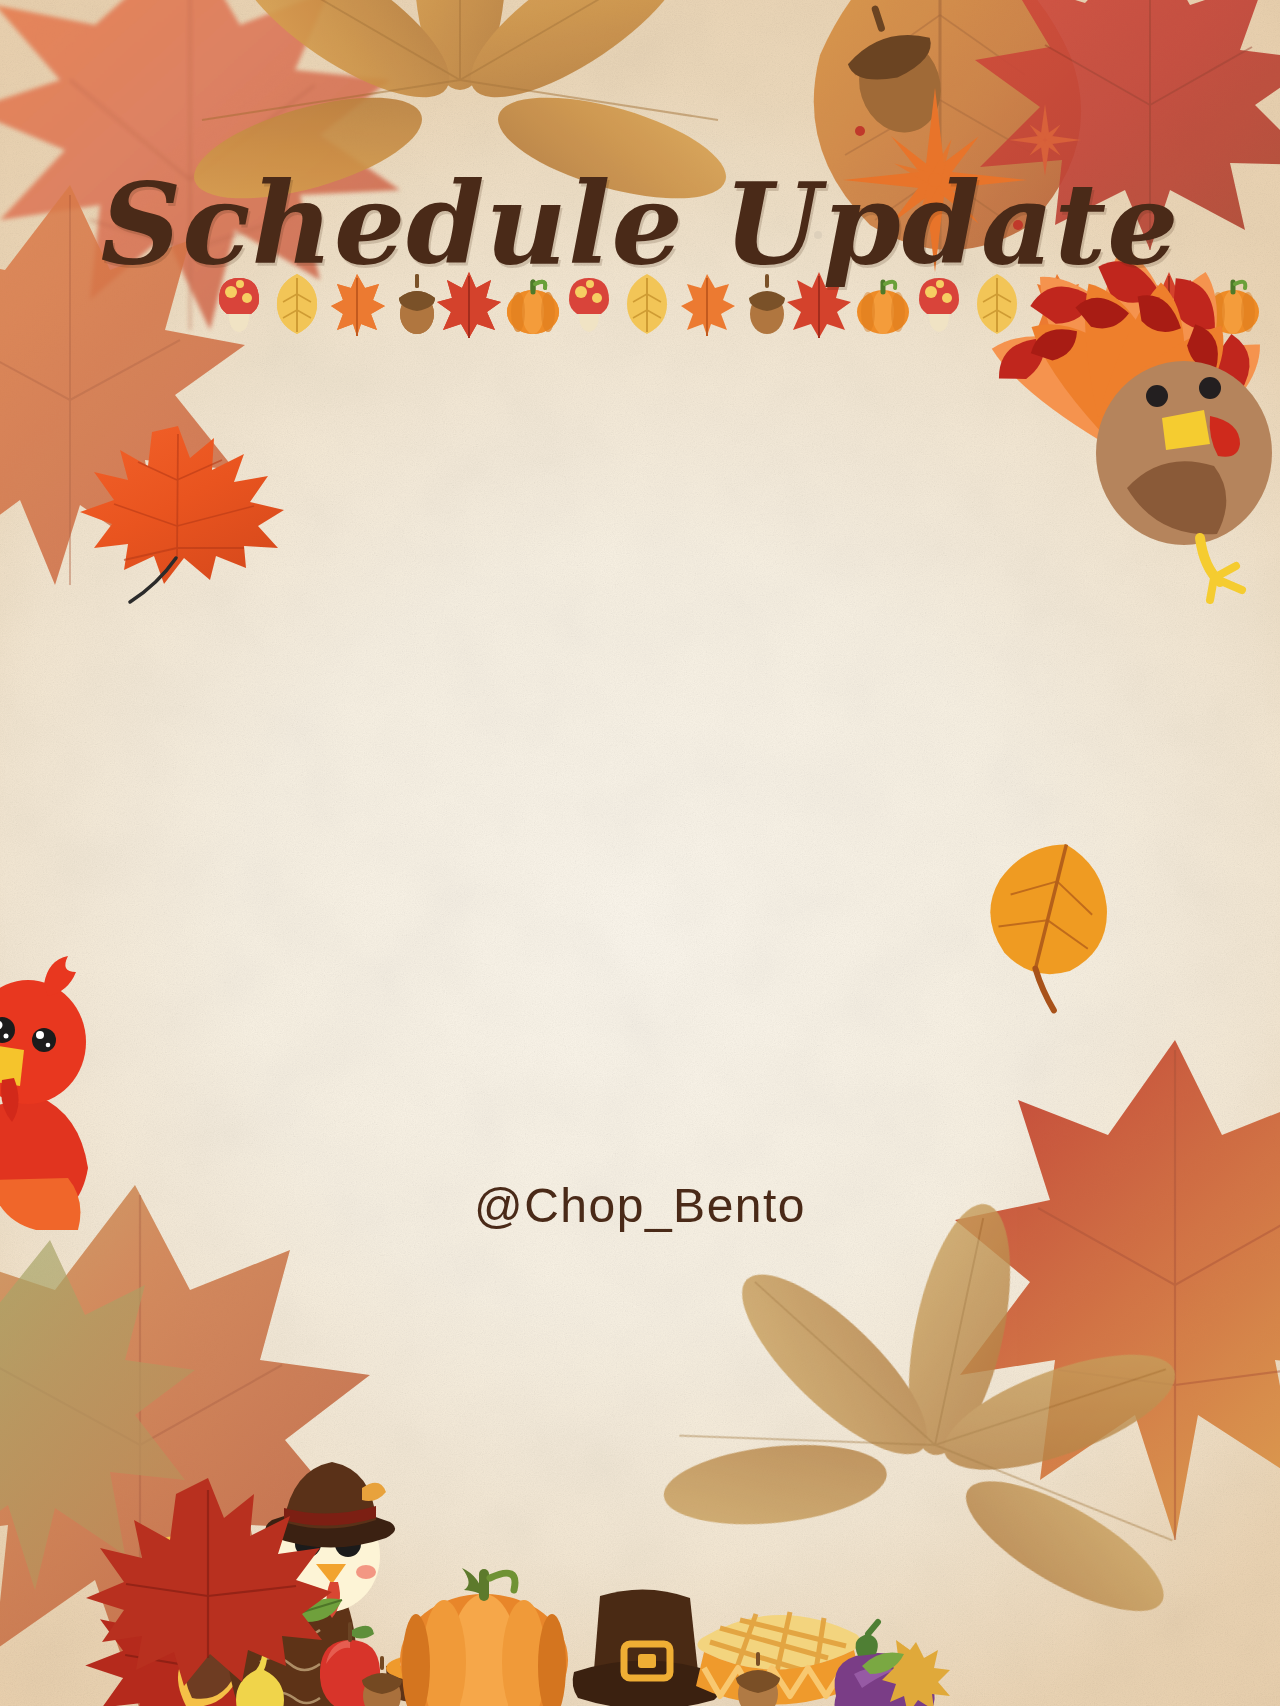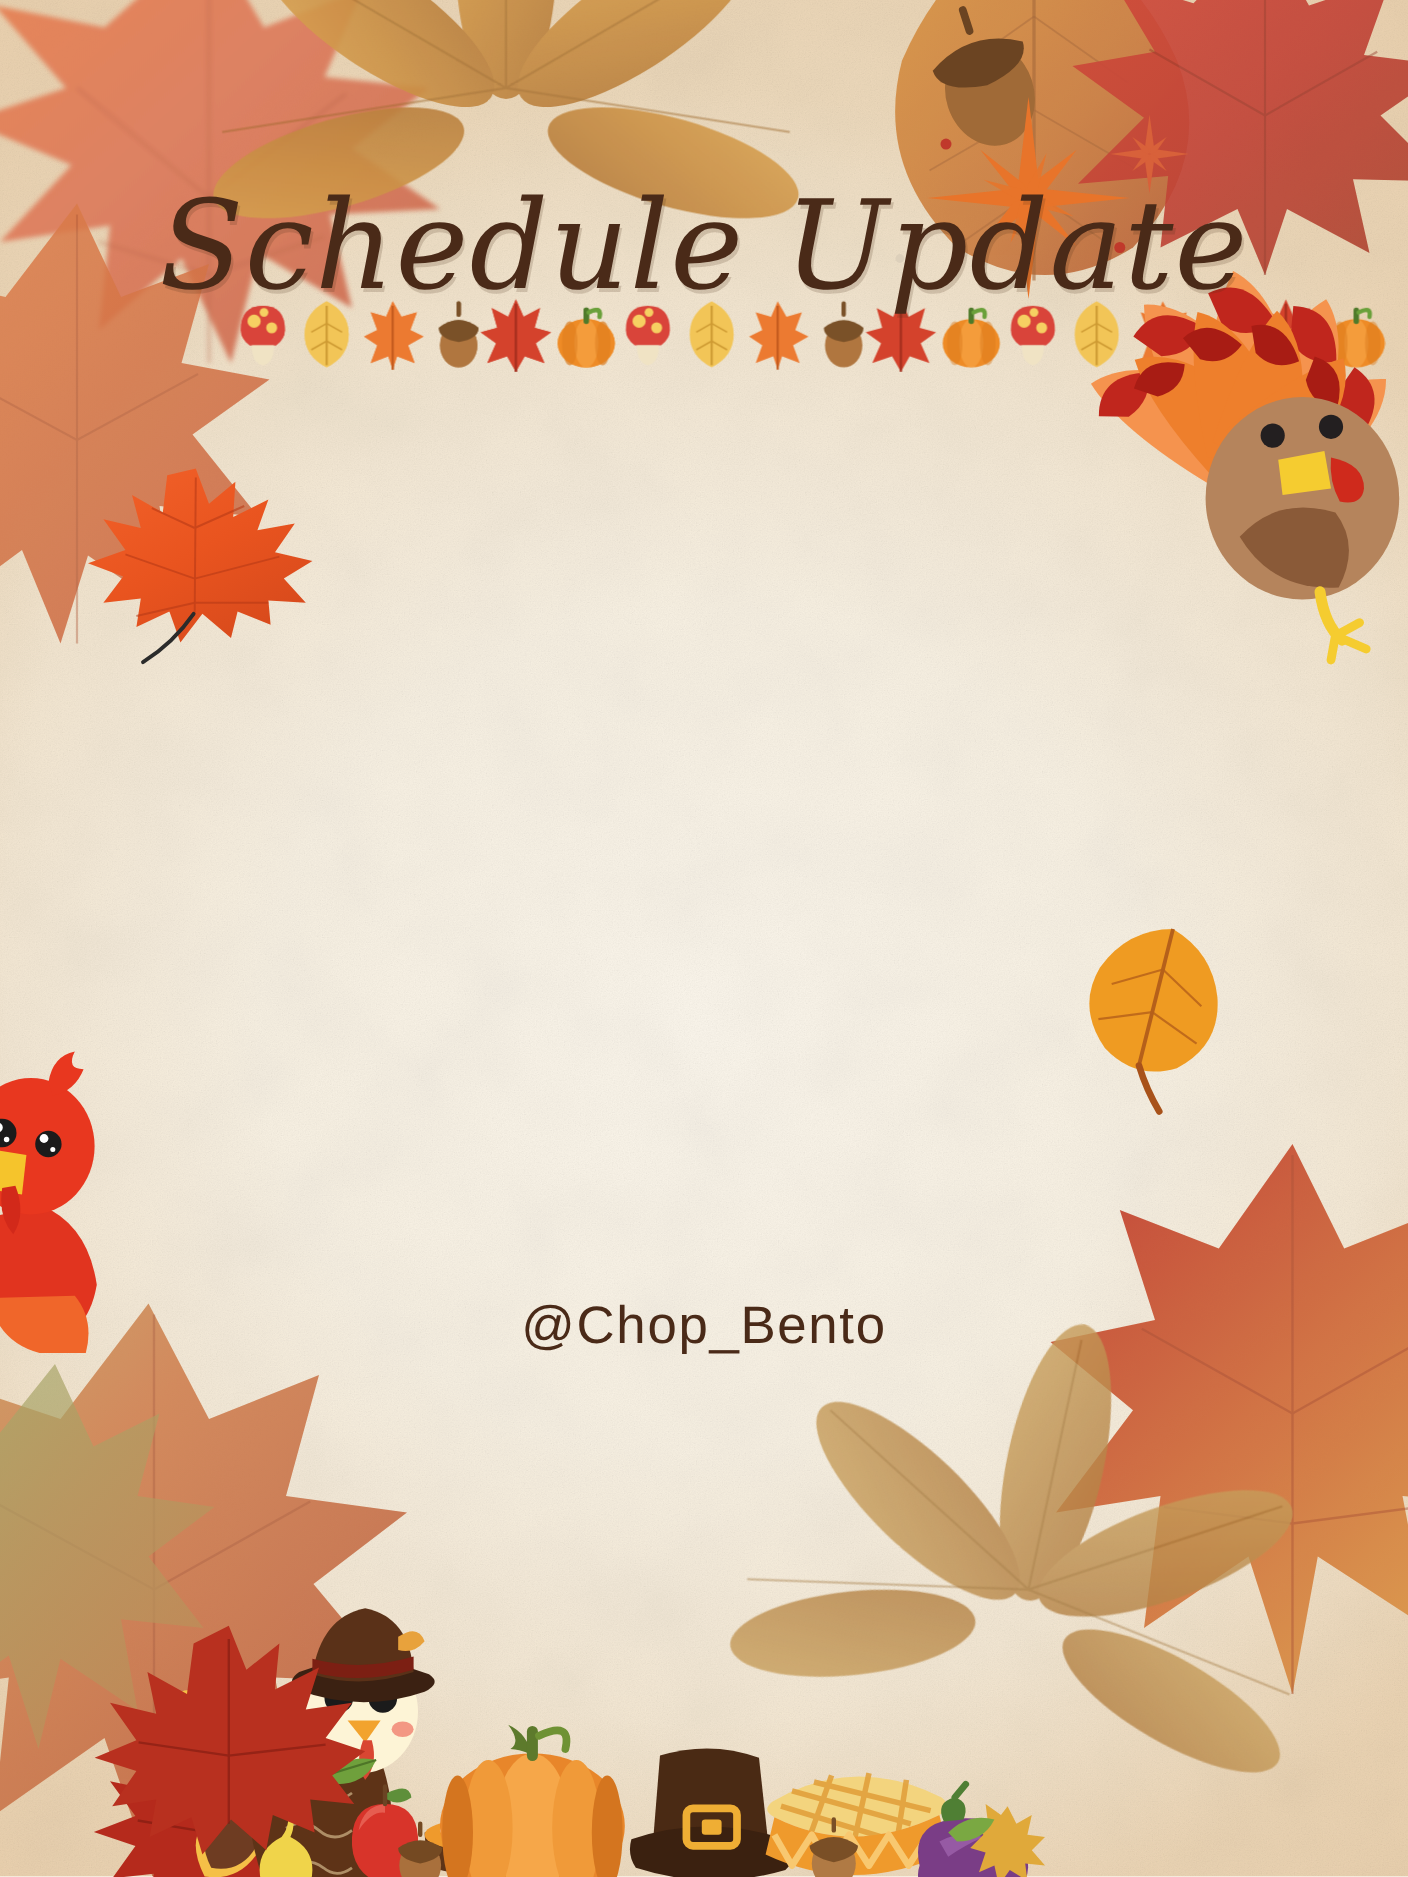--- a/index.html
+++ b/index.html
@@ -28,21 +28,21 @@
       radial-gradient(ellipse 95% 80% at 50% 50%, rgba(0,0,0,0) 52%, rgba(214,150,84,0.16) 86%, rgba(196,120,52,0.30) 100%);
   }
 
   
   #content{ position:absolute; inset:0; z-index:40; }
 
   .title{
     position:absolute; left:0; right:0; top:168px;
     text-align:center;
     font-family:"DejaVu Serif", serif;
-    font-style:italic; font-weight:400;
+    font-style:italic; font-weight:700;
     font-size:112px; line-height:1;
     color:#4a2a18;
     letter-spacing:1px;
     text-shadow:2px 3px 0 rgba(74,42,24,.18);
     white-space:nowrap;
   }
 
   .body-block{
     position:absolute; left:26px; right:26px; top:580px;
     text-align:center;

